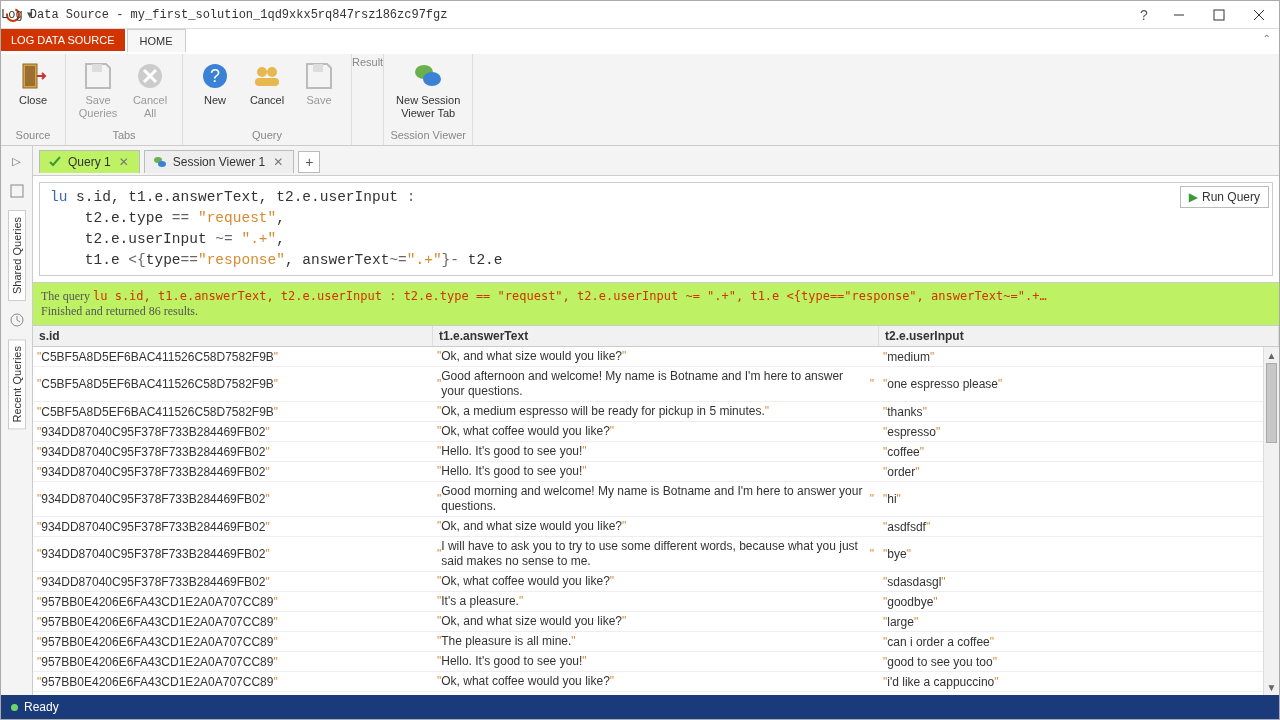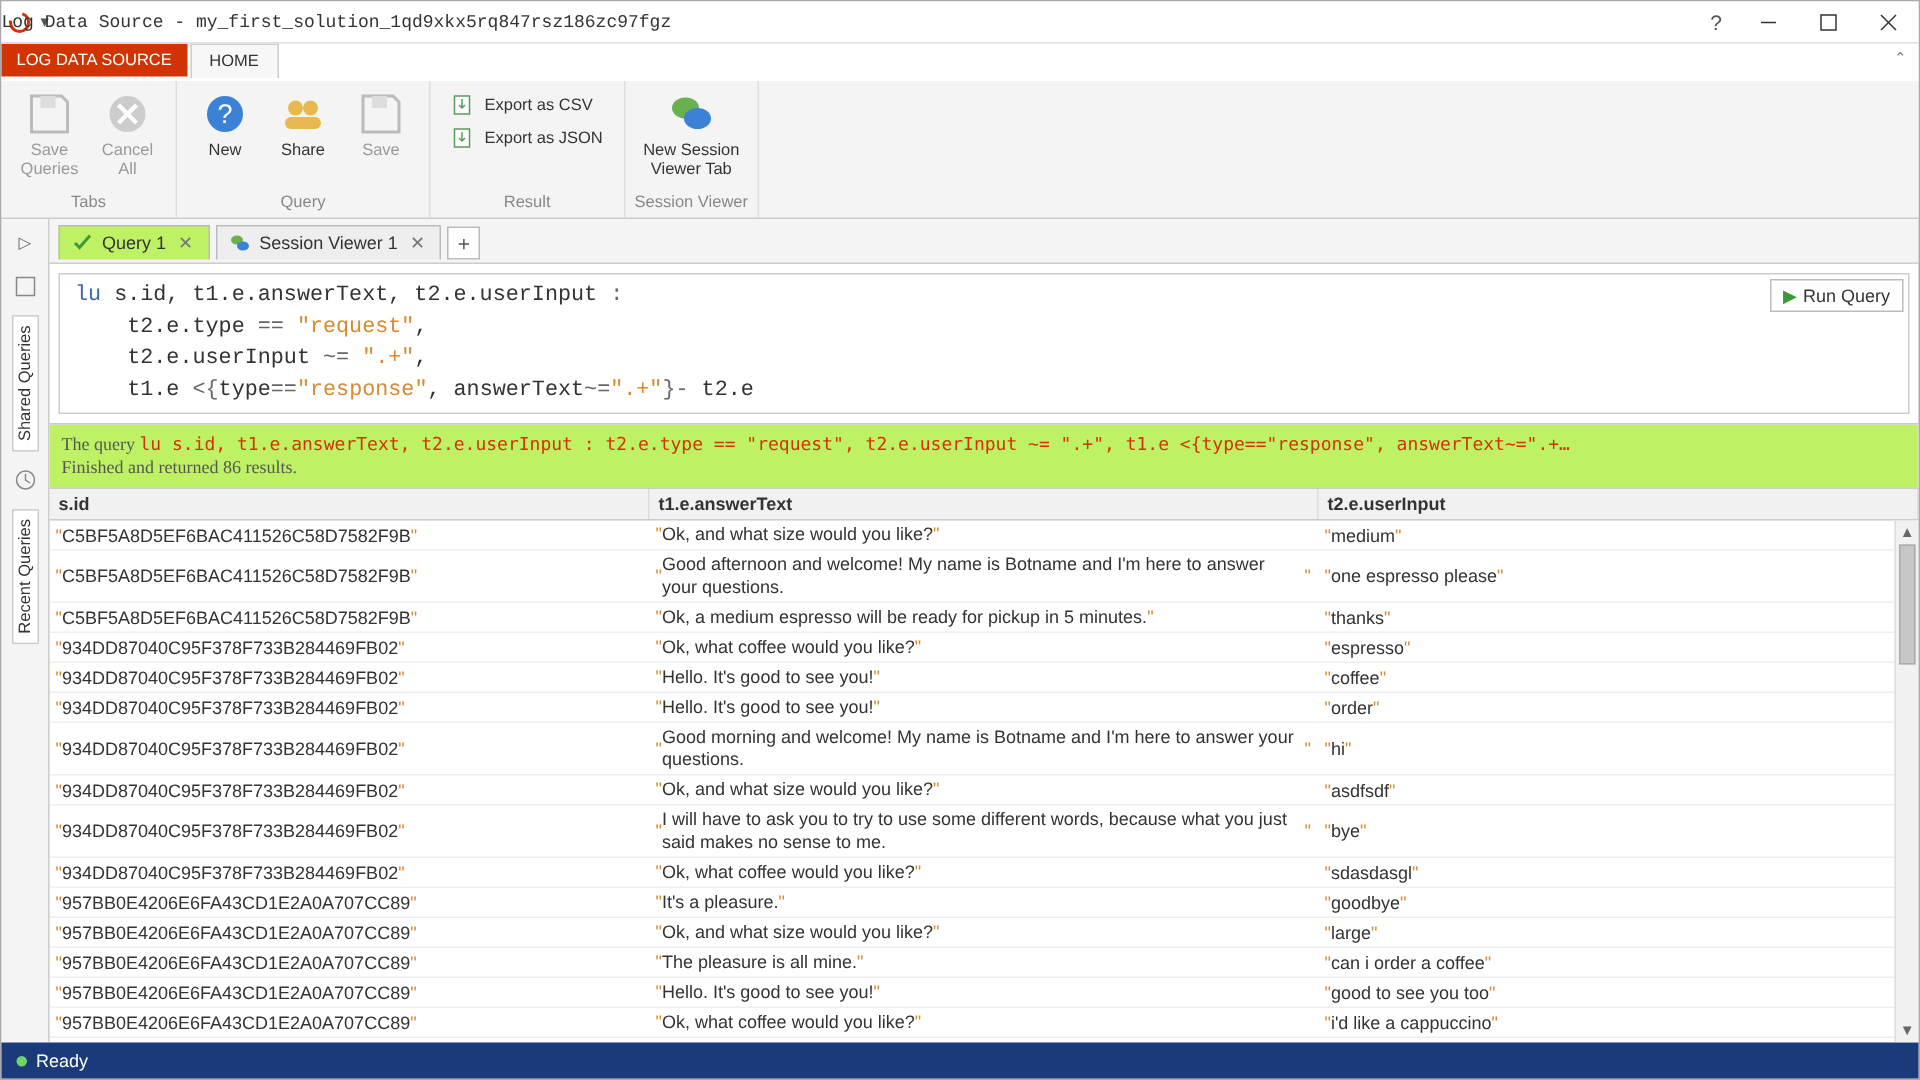--- a/index.html
+++ b/index.html
@@ -111,20 +111,35 @@
     </div>
   </div>
 
   <div class="tabstrip">
     <div class="module-tab">LOG DATA SOURCE</div>
     <div class="ribbon-tab">HOME</div>
     <div class="collapse-ribbon">⌃</div>
   </div>
 
   <div class="ribbon">
+    <div class="ribbon-group">
+      <div class="ribbon-items">
+        <div class="big-btn">
+          <span class="icon">
+            <svg viewBox="0 0 32 32">
+                <rect x="6" y="4" width="14" height="24" fill="#d8a24a" stroke="#8a6a2a"></rect>
+                <rect x="8" y="6" width="10" height="20" fill="#9a6f2f"></rect>
+                <path d="M20 16 h8 m-3 -3 l3 3 -3 3" stroke="#c33" fill="none" stroke-width="2"></path>
+              </svg>
+          </span>
+          <span>Close</span>
+        </div>
+      </div>
+      <div class="ribbon-label">Source</div>
+    </div>
 
     <div class="ribbon-group">
       <div class="ribbon-items">
         <div class="big-btn disabled">
           <span class="icon">
             <svg viewBox="0 0 32 32">
                 <path d="M4 4 h20 l4 4 v20 h-24 z" fill="none" stroke="#bbb" stroke-width="2"></path>
                 <rect x="10" y="4" width="10" height="8" fill="#ddd"></rect>
               </svg>
           </span>
@@ -156,58 +171,36 @@
           <span>New</span>
         </div>
         <div class="big-btn">
           <span class="icon">
             <svg viewBox="0 0 32 32">
                 <circle cx="11" cy="12" r="5" fill="#e6b84d"></circle>
                 <circle cx="21" cy="12" r="5" fill="#e6b84d"></circle>
                 <rect x="4" y="18" width="24" height="8" rx="4" fill="#e6b84d"></rect>
               </svg>
           </span>
-          <span>Share</span>
+          <span>Cancel</span>
         </div>
         <div class="big-btn disabled">
           <span class="icon">
             <svg viewBox="0 0 32 32">
                 <path d="M4 4 h20 l4 4 v20 h-24 z" fill="none" stroke="#bbb" stroke-width="2"></path>
                 <rect x="10" y="4" width="10" height="8" fill="#ddd"></rect>
               </svg>
           </span>
           <span>Save</span>
         </div>
       </div>
       <div class="ribbon-label">Query</div>
     </div>
 
     <div class="ribbon-group">
-      <div class="ribbon-items">
-        <div class="small-list">
-          <div class="small-item">
-            <span class="sicon">
-              <svg viewBox="0 0 16 16">
-                  <rect x="2" y="2" width="10" height="12" fill="#fff" stroke="#5a9a5a"></rect>
-                  <path d="M7 4 v6 m-2 -2 l2 2 2 -2" stroke="#5a9a5a" fill="none"></path>
-                </svg>
-            </span>
-            <span>Export as CSV</span>
-          </div>
-          <div class="small-item">
-            <span class="sicon">
-              <svg viewBox="0 0 16 16">
-                  <rect x="2" y="2" width="10" height="12" fill="#fff" stroke="#5a9a5a"></rect>
-                  <path d="M7 4 v6 m-2 -2 l2 2 2 -2" stroke="#5a9a5a" fill="none"></path>
-                </svg>
-            </span>
-            <span>Export as JSON</span>
-          </div>
-        </div>
-      </div>
       <div class="ribbon-label">Result</div>
     </div>
 
     <div class="ribbon-group">
       <div class="ribbon-items">
         <div class="big-btn wide">
           <span class="icon">
             <svg viewBox="0 0 32 32">
                 <ellipse cx="12" cy="12" rx="9" ry="7" fill="#6ab04c"></ellipse>
                 <ellipse cx="20" cy="19" rx="9" ry="7" fill="#3b82d6"></ellipse>

